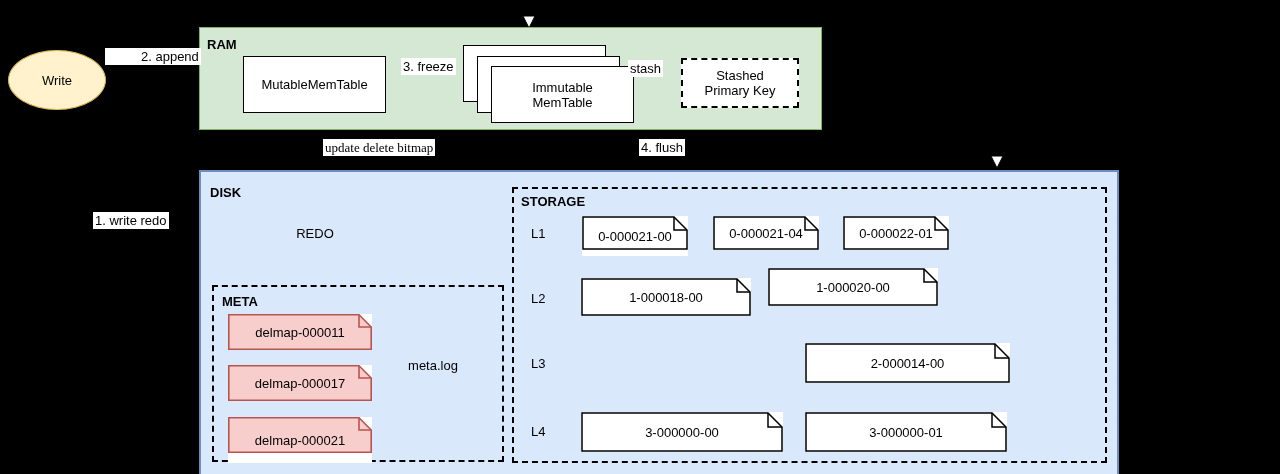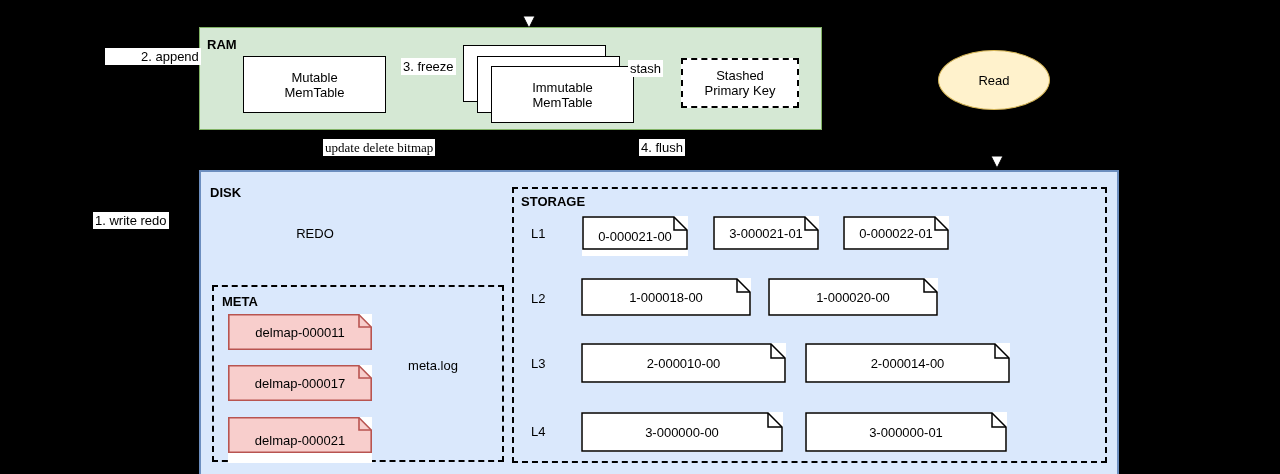--- a/index.html
+++ b/index.html
@@ -121,39 +121,39 @@
       <path d="M1028 275 L1079 275 A34,34 0 0,1 1079 343 L1070 343 L1070 354 L1030 330 L1070 306 L1070 317 L1079 317 A8,8 0 0,0 1079 301 L1028 301 Z" fill="#fff" stroke="#2b2b2b" stroke-width="1.6" stroke-linejoin="round"></path>
     </g>
     <g>
       <path d="M1028 344 L1079 344 A34,34 0 0,1 1079 412 L1070 412 L1070 423 L1030 399 L1070 375 L1070 386 L1079 386 A8,8 0 0,0 1079 370 L1028 370 Z" fill="#fff" stroke="#2b2b2b" stroke-width="1.6" stroke-linejoin="round"></path>
     </g>
   </svg>
 
   <div class="abs ram-box"></div>
   <div class="abs container-title" style="left:207px;top:38px;">RAM</div>
 
-  <div class="abs node" style="left:243px;top:56px;width:143px;height:57px;flex-direction:column;">
+  <div class="abs node" style="left:243px;top:56px;width:143px;height:57px;flex-direction:row;">
     <span>Mutable</span>
     <span>MemTable</span>
   </div>
 
   <div class="abs node" style="left:463px;top:45px;width:143px;height:57px;"></div>
   <div class="abs node" style="left:477px;top:56px;width:143px;height:57px;"></div>
   <div class="abs node" style="left:491px;top:66px;width:143px;height:57px;flex-direction:column;">
     <span>Immutable</span>
     <span>MemTable</span>
   </div>
 
   <div class="abs node dashed" style="left:681px;top:58px;width:118px;height:50px;flex-direction:column;">
     <span>Stashed</span>
     <span>Primary Key</span>
   </div>
 
-  <div class="abs ellipse" style="left:938px;top:50px;width:112px;height:60px;">
-    <span>Read</span>
+  <div class="abs ellipse" style="left:8px;top:50px;width:98px;height:60px;">
+    <span>Write</span>
   </div>
 
   <div class="edgelabel" style="left:105px;top:48px;padding-left:36px;">2. append</div>
   <div class="edgelabel" style="left:401px;top:58px;">3. freeze</div>
   <div class="edgelabel" style="left:628px;top:60px;">stash</div>
   <div class="edgelabel" style="left:323px;top:139px;font-family:Liberation Serif, serif;">update delete bitmap</div>
   <div class="edgelabel" style="left:639px;top:139px;">4. flush</div>
   <div class="edgelabel" style="left:93px;top:212px;">1. write redo</div>
 
   <div class="abs disk-box"></div>
@@ -202,52 +202,45 @@
       <path d="M1,1 L92,1 L105,14 L105,33 L1,33 Z" fill="#fff" stroke="#000" stroke-width="1.5"></path>
       <path d="M92,1 L92,14 L105,14" fill="none" stroke="#000" stroke-width="1.5"></path>
     </svg>
     <span class="txt">0-000021-00</span>
   </div>
   <div class="note" style="left:713px;top:216px;width:106px;height:34px;">
     <svg class="body" viewBox="0 0 106 34" preserveAspectRatio="none">
       <path d="M1,1 L92,1 L105,14 L105,33 L1,33 Z" fill="#fff" stroke="#000" stroke-width="1.5"></path>
       <path d="M92,1 L92,14 L105,14" fill="none" stroke="#000" stroke-width="1.5"></path>
     </svg>
-    <span class="txt">3-000021-01</span>
+    <span class="txt">0-000021-04</span>
   </div>
   <div class="note" style="left:843px;top:216px;width:106px;height:34px;">
     <svg class="body" viewBox="0 0 106 34" preserveAspectRatio="none">
       <path d="M1,1 L92,1 L105,14 L105,33 L1,33 Z" fill="#fff" stroke="#000" stroke-width="1.5"></path>
       <path d="M92,1 L92,14 L105,14" fill="none" stroke="#000" stroke-width="1.5"></path>
     </svg>
     <span class="txt">0-000022-01</span>
   </div>
 
   <div class="note" style="left:581px;top:278px;width:170px;height:38px;">
     <svg class="body" viewBox="0 0 170 38" preserveAspectRatio="none">
       <path d="M1,1 L156,1 L169,14 L169,37 L1,37 Z" fill="#fff" stroke="#000" stroke-width="1.5"></path>
       <path d="M156,1 L156,14 L169,14" fill="none" stroke="#000" stroke-width="1.5"></path>
     </svg>
     <span class="txt">1-000018-00</span>
   </div>
-  <div class="note" style="left:768px;top:278px;width:170px;height:38px;justify-content:center;">
+  <div class="note" style="left:768px;top:268px;width:170px;height:38px;justify-content:center;">
     <svg class="body" viewBox="0 0 170 38" preserveAspectRatio="none">
       <path d="M1,1 L156,1 L169,14 L169,37 L1,37 Z" fill="#fff" stroke="#000" stroke-width="1.5"></path>
       <path d="M156,1 L156,14 L169,14" fill="none" stroke="#000" stroke-width="1.5"></path>
     </svg>
     <span class="txt">1-000020-00</span>
   </div>
 
-  <div class="note" style="left:581px;top:343px;width:205px;height:40px;">
-    <svg class="body" viewBox="0 0 205 40" preserveAspectRatio="none">
-      <path d="M1,1 L190,1 L204,15 L204,39 L1,39 Z" fill="#fff" stroke="#000" stroke-width="1.5"></path>
-      <path d="M190,1 L190,15 L204,15" fill="none" stroke="#000" stroke-width="1.5"></path>
-    </svg>
-    <span class="txt">2-000010-00</span>
-  </div>
   <div class="note" style="left:805px;top:343px;width:205px;height:40px;">
     <svg class="body" viewBox="0 0 205 40" preserveAspectRatio="none">
       <path d="M1,1 L190,1 L204,15 L204,39 L1,39 Z" fill="#fff" stroke="#000" stroke-width="1.5"></path>
       <path d="M190,1 L190,15 L204,15" fill="none" stroke="#000" stroke-width="1.5"></path>
     </svg>
     <span class="txt">2-000014-00</span>
   </div>
 
   <div class="note" style="left:581px;top:412px;width:202px;height:40px;">
     <svg class="body" viewBox="0 0 202 40" preserveAspectRatio="none">

